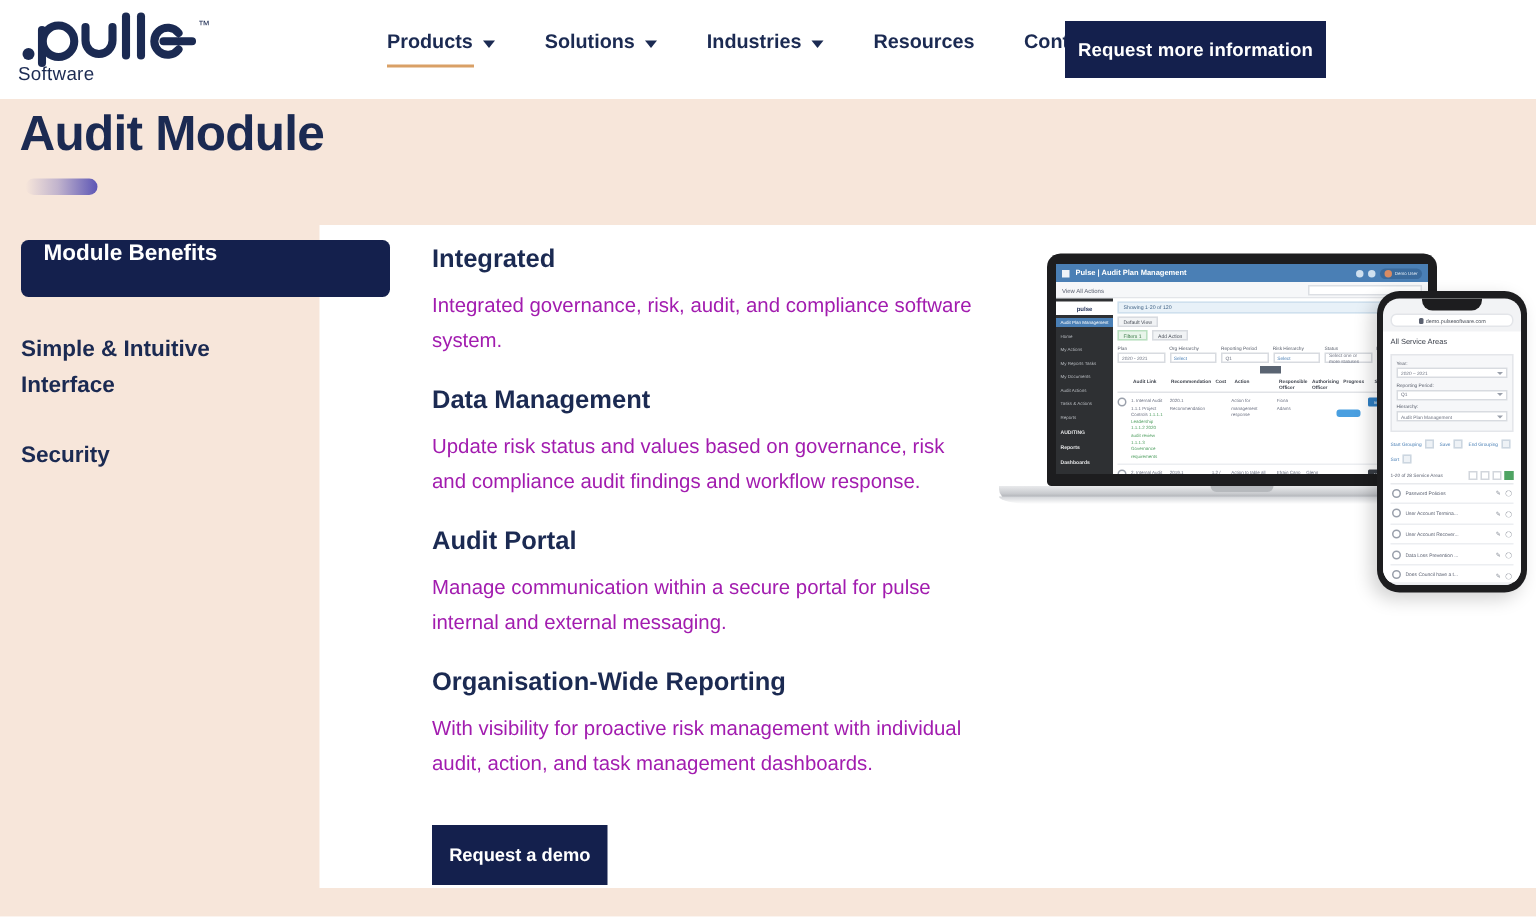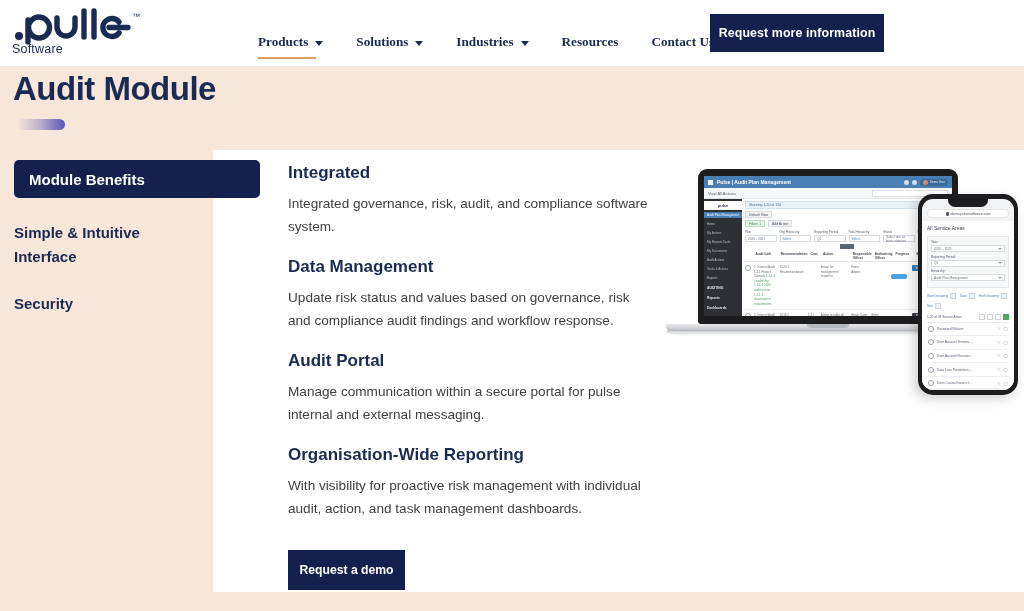--- a/index.html
+++ b/index.html
@@ -15,21 +15,21 @@
   .header {
     position: absolute; top: 0; left: 0; width: 1024px; height: 66px;
     background: #ffffff; z-index: 30;
   }
   .logo-wrap { position: absolute; left: 12px; top: 6px; width: 130px; }
   .logo-mark { display: block; }
   .logo-sub {
     font-size: 12.5px; color: #1b2a52; letter-spacing: .2px;
     text-align: left; padding-right: 6px; margin-top: -4px;
   }
-  .nav { position: absolute; left: 258px; top: 34px; display: flex; align-items: center; gap: 0; font-family: Liberation Serif, serif; }
+  .nav { position: absolute; left: 258px; top: 20px; display: flex; align-items: center; gap: 0; }
   .nav-item {
     position: relative; display: flex; align-items: center; gap: 7px;
     font-size: 13.2px; font-weight: bold; color: #1b2a52;
     padding: 0 22px 0 0; margin-right: 11px; cursor: pointer; white-space: nowrap;
   }
   .nav-item:last-of-type { margin-right: 0; }
   .nav-label { line-height: 16px; }
   .caret { width: 0; height: 0; border-left: 4.5px solid transparent; border-right: 4.5px solid transparent;
            border-top: 5px solid #1b2a52; display: inline-block; margin-top: 2px; }
   .nav-underline {
@@ -58,33 +58,33 @@
     position: absolute; left: 213px; top: 150px; width: 811px; height: 442px; background: #ffffff;
   }
   .bottom-strip {
     position: absolute; left: 0; top: 592px; width: 1024px; height: 19px; background: #f7e6da;
   }
 
   
   .sidebar { position: absolute; left: 14px; top: 160px; width: 250px; z-index: 20; }
   .side-item-active {
     width: 246px; height: 38px; background: #14204d; border-radius: 5px;
-    display: flex; align-items: center; padding-left: 15px;
+    display: flex; align-items: flex-start; padding-left: 15px;
     color: #ffffff; font-size: 15px; font-weight: bold; cursor: pointer;
   }
   .side-item {
     margin-top: 23px; color: #1b2a52; font-size: 15px; font-weight: bold;
     line-height: 24px; max-width: 175px; cursor: pointer;
   }
 
   
   .main-col { position: absolute; left: 288px; top: 163px; width: 365px; }
   .block { margin-bottom: 19px; }
   .block h3 { font-size: 17px; font-weight: bold; color: #1b2a52; margin-bottom: 9px; }
-  .block p { font-size: 13.6px; color: #404040; line-height: 23px; }
+  .block p { font-size: 13.6px; color: #a21caf; line-height: 23px; }
   .cta-demo {
     margin-top: 11px; width: 117px; height: 40px; background: #14204d; color: #ffffff;
     border: none; font-family: "Liberation Sans", sans-serif; font-size: 12.2px;
     font-weight: bold; cursor: pointer;
   }
 
   
   .devices { position: absolute; left: 660px; top: 160px; width: 364px; height: 240px; }
 
   .laptop { position: absolute; left: 38px; top: 9px; width: 260px; height: 160px; }

